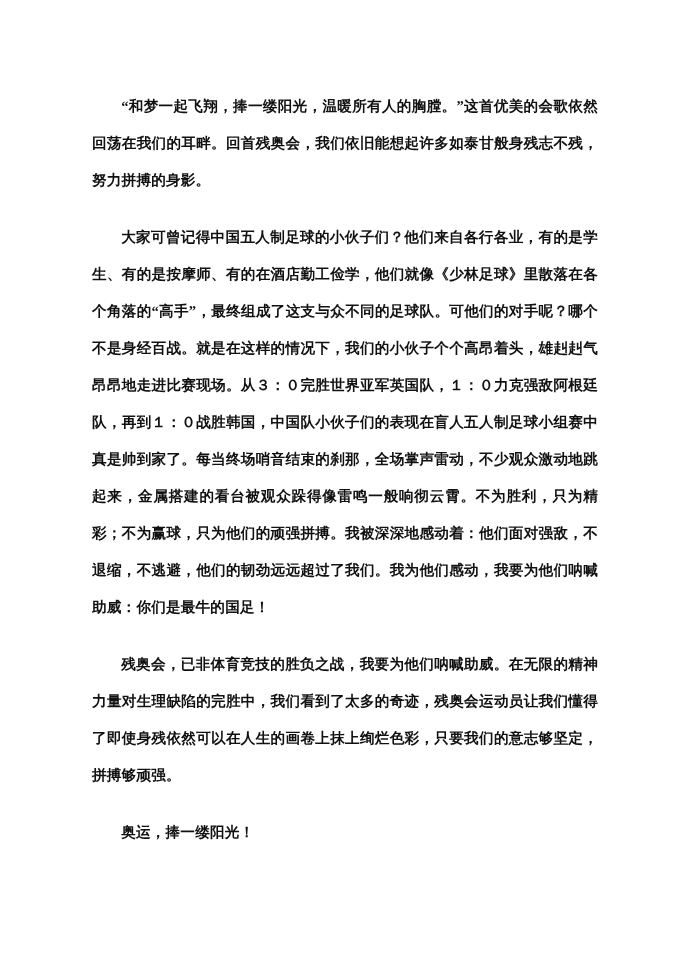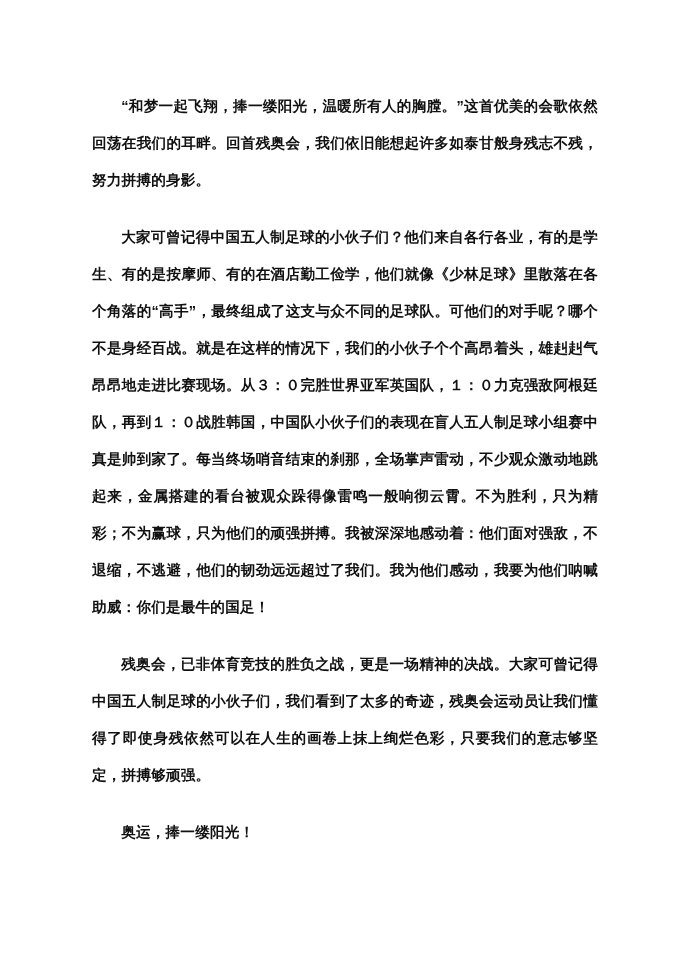--- a/index.html
+++ b/index.html
@@ -28,28 +28,29 @@
   .para {
     font-size: 14.6px;
     line-height: 37px;
     letter-spacing: 0.2px;
     text-align: justify;
     text-justify: inter-ideograph;
     text-indent: 2em;
     margin: 0 0 20px 0;
     font-weight: 600;
     color: #111111;
+    font-family: Liberation Serif, serif;
   }
   .para:last-child {
     margin-bottom: 0;
   }
 </style>
 </head>
 <body>
 
 <div class="page">
   <div class="doc-body">
     <p class="para">“和梦一起飞翔，捧一缕阳光，温暖所有人的胸膛。”这首优美的会歌依然回荡在我们的耳畔。回首残奥会，我们依旧能想起许多如泰甘般身残志不残，努力拼搏的身影。</p>
     <p class="para">大家可曾记得中国五人制足球的小伙子们？他们来自各行各业，有的是学生、有的是按摩师、有的在酒店勤工俭学，他们就像《少林足球》里散落在各个角落的“高手”，最终组成了这支与众不同的足球队。可他们的对手呢？哪个不是身经百战。就是在这样的情况下，我们的小伙子个个高昂着头，雄赳赳气昂昂地走进比赛现场。从３：０完胜世界亚军英国队，１：０力克强敌阿根廷队，再到１：０战胜韩国，中国队小伙子们的表现在盲人五人制足球小组赛中真是帅到家了。每当终场哨音结束的刹那，全场掌声雷动，不少观众激动地跳起来，金属搭建的看台被观众跺得像雷鸣一般响彻云霄。不为胜利，只为精彩；不为赢球，只为他们的顽强拼搏。我被深深地感动着：他们面对强敌，不退缩，不逃避，他们的韧劲远远超过了我们。我为他们感动，我要为他们呐喊助威：你们是最牛的国足！</p>
-    <p class="para">残奥会，已非体育竞技的胜负之战，更是一场精神的决战。大家可曾记得中国五人制足球的小伙子们，我们看到了太多的奇迹，残奥会运动员让我们懂得了即使身残依然可以在人生的画卷上抹上绚烂色彩，只要我们的意志够坚定，拼搏够顽强。</p>
+    <p class="para">残奥会，已非体育竞技的胜负之战，我要为他们呐喊助威。在无限的精神力量对生理缺陷的完胜中，我们看到了太多的奇迹，残奥会运动员让我们懂得了即使身残依然可以在人生的画卷上抹上绚烂色彩，只要我们的意志够坚定，拼搏够顽强。</p>
     <p class="para">奥运，捧一缕阳光！</p>
   </div>
 </div>
 
 </body></html>

